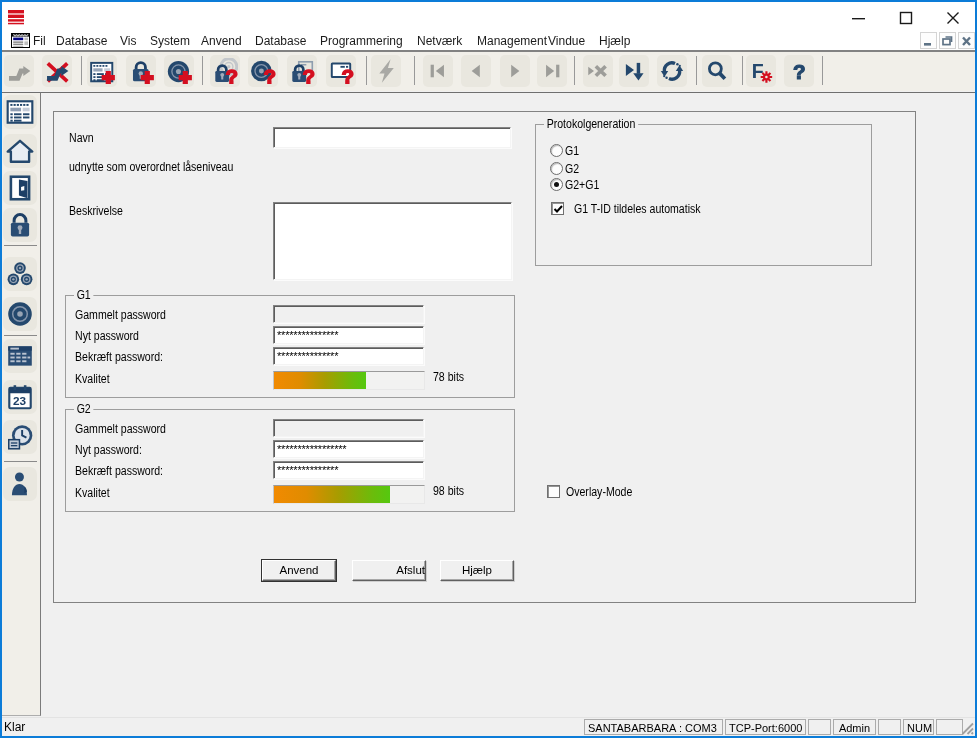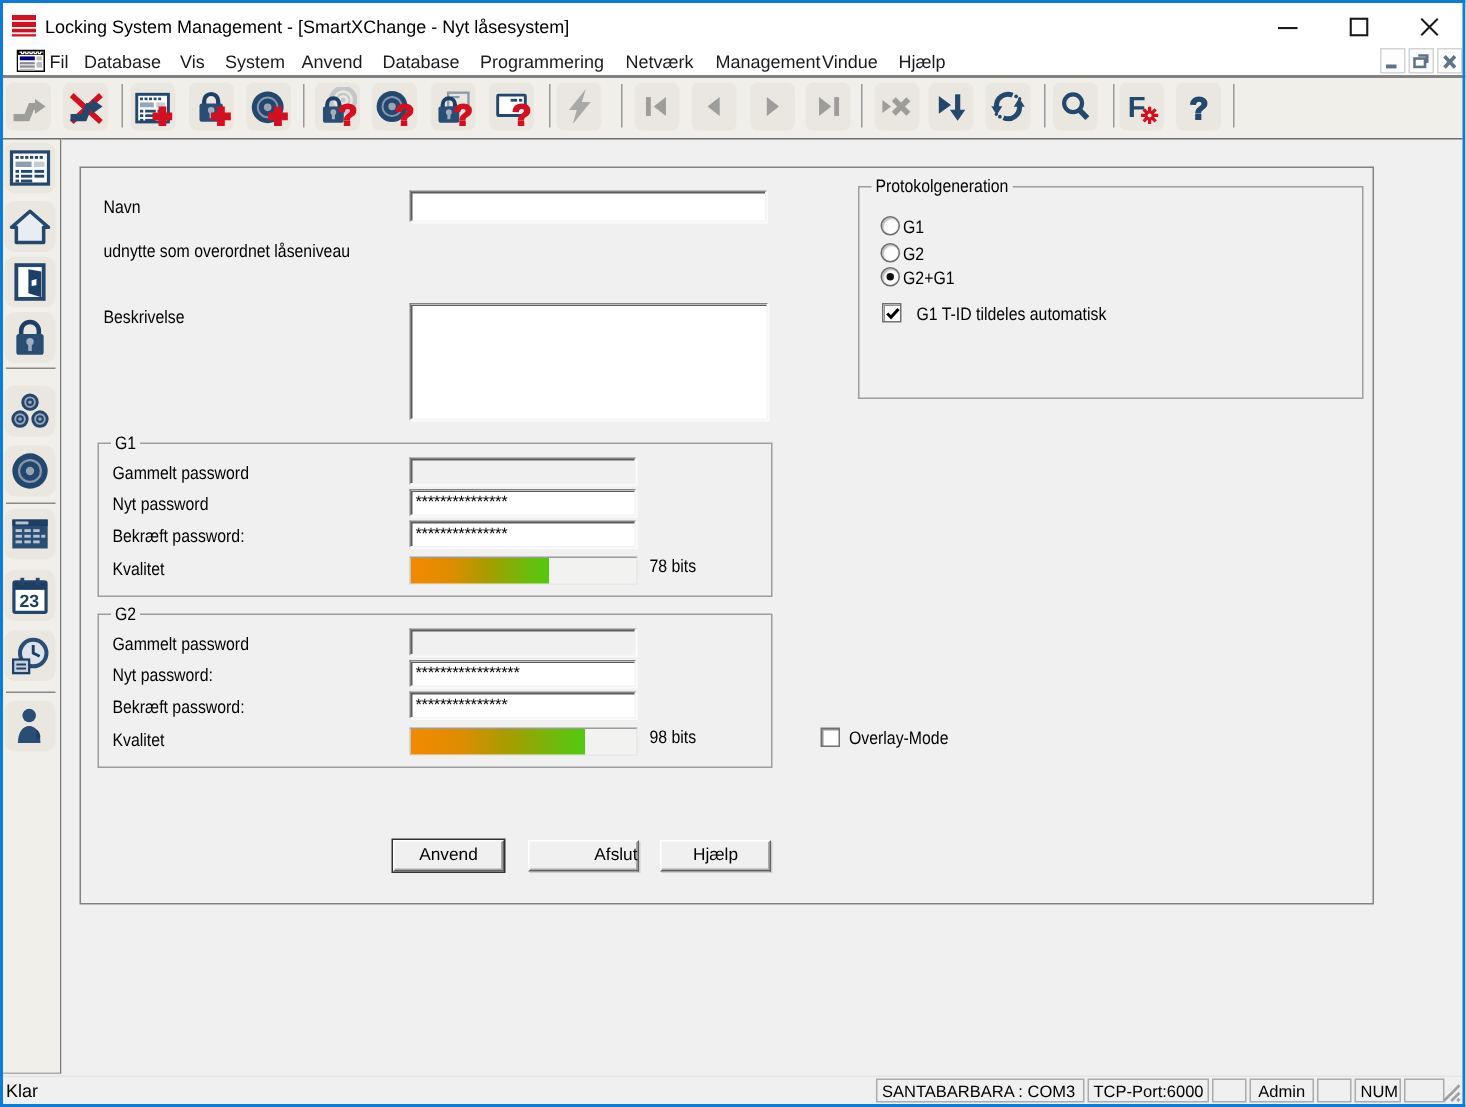--- a/index.html
+++ b/index.html
@@ -54,21 +54,20 @@
 </head>
 <body>
 
 <div id="titlebar">
   <svg id="applogo" viewBox="0 0 16 16">
     <rect x="0" y="1" width="16" height="3.4" fill="#d5101f"></rect>
     <rect x="0" y="5.6" width="16" height="3.4" fill="#d5101f"></rect>
     <rect x="0" y="10.2" width="16" height="2.4" fill="#d5101f"></rect>
     <rect x="0" y="13.8" width="16" height="1.5" fill="#d5101f"></rect>
   </svg>
-  <div id="title-text">Locking System Management - [SmartXChange - Nyt låsesystem]</div>
   <svg class="wbtn" style="left:836px" viewBox="0 0 46 27">
       <rect x="16" y="14" width="13" height="1.4" fill="#1a1a1a"></rect>
     </svg>
   <svg class="wbtn" style="left:883px" viewBox="0 0 46 27">
       <rect x="17.5" y="8.5" width="11" height="11" fill="none" stroke="#1a1a1a" stroke-width="1.4"></rect>
     </svg>
   <svg class="wbtn" style="left:930px" viewBox="0 0 46 27">
       <path d="M17.5 8.5 L28.5 19.5 M28.5 8.5 L17.5 19.5" stroke="#1a1a1a" stroke-width="1.4"></path>
     </svg>
 </div>
@@ -450,21 +449,21 @@
     <div class="tb" style="left:207px; top:51px; width:151px; height:18px;">
         <div class="stars">***************</div>
       </div>
     <div class="lbl" style="left:9px; top:76px;">Kvalitet</div>
     <div class="track" style="left:207px; top:75px; width:152px; height:19px;">
         <div class="fill" style="width:77.5%"></div>
       </div>
     <div class="lbl" style="left:367px; top:74px;">98 bits</div>
   </div>
 
-  <div class="grp" style="left:481px; top:12px; width:337px; height:142px;margin-left:37px;">
+  <div class="grp" style="left:481px; top:12px; width:337px; height:142px;">
     <div class="grp-label">Protokolgeneration</div>
     <div class="radio" style="left:14px; top:19px;"></div>
       <div class="lbl" style="left:29px; top:19px;">G1</div>
     <div class="radio" style="left:14px; top:37px;"></div>
       <div class="lbl" style="left:29px; top:37px;">G2</div>
     <div class="radio" style="left:14px; top:53px;">
         <div class="dot"></div>
       </div>
       <div class="lbl" style="left:29px; top:53px;">G2+G1</div>
     <div class="check" style="left:15px; top:77px;">

